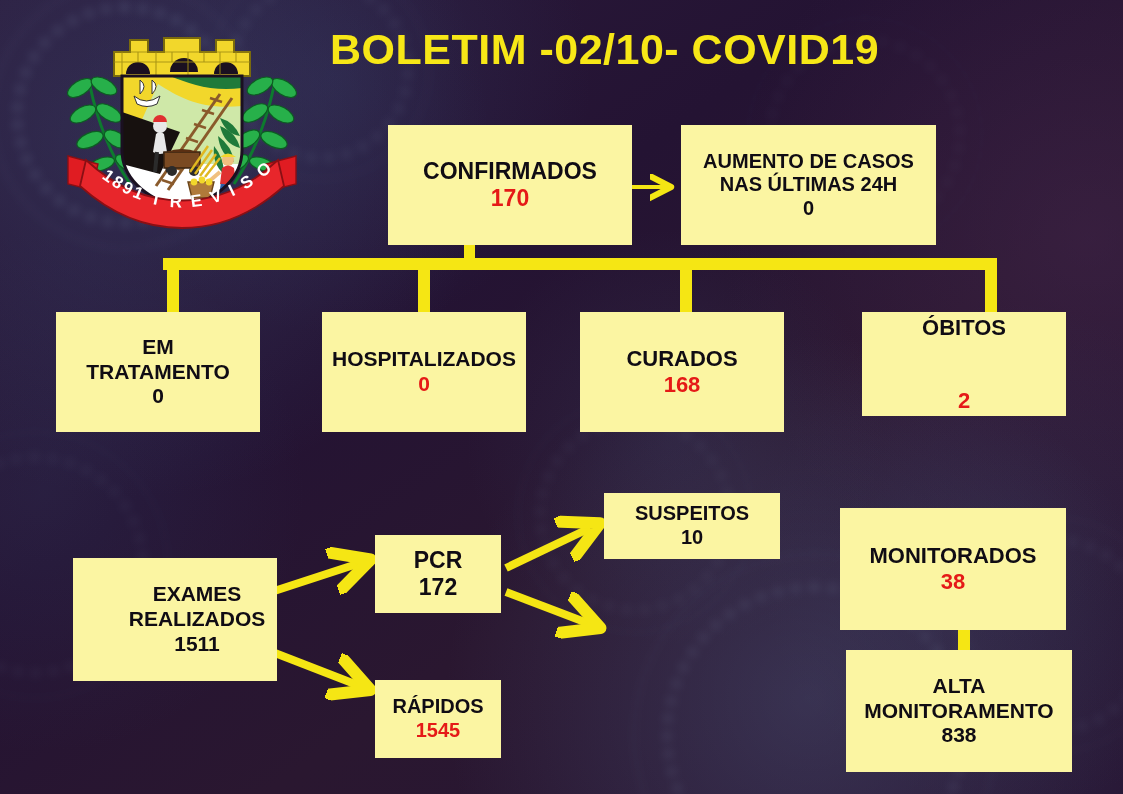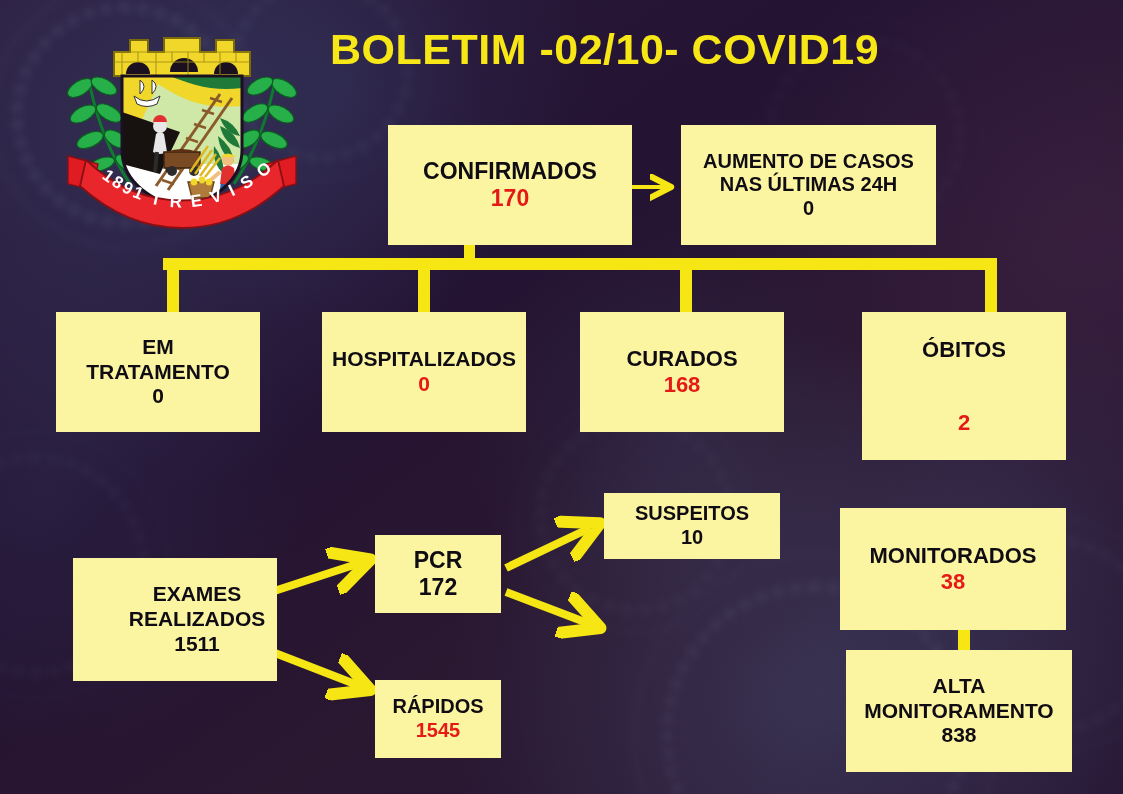--- a/index.html
+++ b/index.html
@@ -264,21 +264,21 @@
   <div class="box" style="left:322px; top:312px; width:204px; height:120px; font-size:21px;">
     <span class="lbl">HOSPITALIZADOS</span>
     <span class="val red">0</span>
   </div>
 
   <div class="box" style="left:580px; top:312px; width:204px; height:120px; font-size:22px;">
     <span class="lbl">CURADOS</span>
     <span class="val red">168</span>
   </div>
 
-  <div class="box" style="left:862px; top:312px; width:204px; height:148px; font-size:22px;gap:47px;">
+  <div class="box" style="left:862px; top:312px; width:204px; height:104px; font-size:22px;gap:47px;">
     <span class="lbl">ÓBITOS</span>
     <span class="val red">2</span>
   </div>
 
   <div class="box" style="left:73px; top:558px; width:204px; height:123px; font-size:21px;padding-left:44px;">
     <span class="lbl">EXAMES</span>
     <span class="lbl">REALIZADOS</span>
     <span class="val black">1511</span>
   </div>
 

